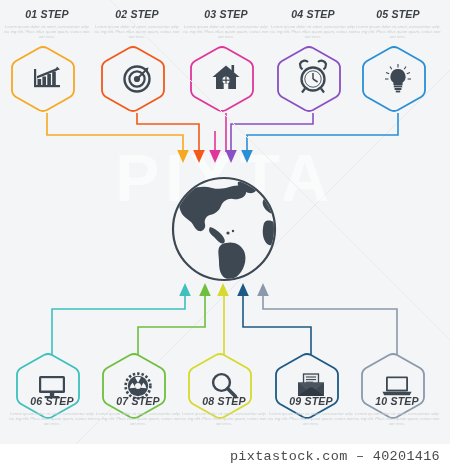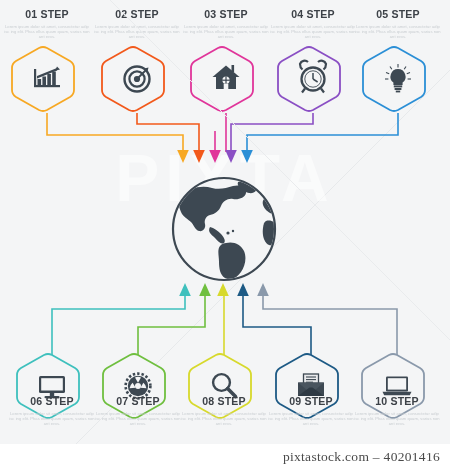--- a/index.html
+++ b/index.html
@@ -26,21 +26,21 @@
   #art::after{
     content:"";position:absolute;right:-150px;top:-120px;width:520px;height:700px;
     background:
       linear-gradient(45deg, transparent calc(50% - 0.5px), #e9ebed calc(50% - 0.5px), #e9ebed calc(50% + 0.5px), transparent calc(50% + 0.5px));
     pointer-events:none;
   }
 
   svg.layer{position:absolute;left:0;top:0;width:450px;height:444px;overflow:visible;}
 
   
-  .step-text{position:absolute;width:86px;text-align:center;}
+  .step-text{position:absolute;width:86px;text-align:center;font-style:italic;}
   .step-title{
     font-family:"Liberation Sans", sans-serif;
     font-weight:bold;font-size:11.5px;letter-spacing:0.2px;
     color:#3c4147;line-height:13px;
     transform:scaleX(0.92);transform-origin:center;
     white-space:nowrap;
   }
   .step-body{
     margin-top:3px;
     font-size:4.1px;line-height:5.2px;color:#c9cdd1;
@@ -50,21 +50,21 @@
   .top-text{top:8px;}
   .bot-text{top:395px;}
 
   
   #wm{
     position:absolute;left:0;top:444px;width:450px;height:25px;
     background:#ffffff;
   }
   #wm-text{
     position:absolute;right:10px;top:5px;
-    font-family:Liberation Serif, serif;
+    font-family:Liberation Mono, monospace;
     font-size:13.5px;color:#4a4a4a;letter-spacing:0.3px;
     white-space:nowrap;
   }
   
   #ghost{
     position:absolute;left:0;top:140px;width:450px;
     text-align:center;
     font-family:"Liberation Sans", sans-serif;
     font-weight:bold;font-size:66px;letter-spacing:6px;
     color:rgba(255,255,255,0.55);

